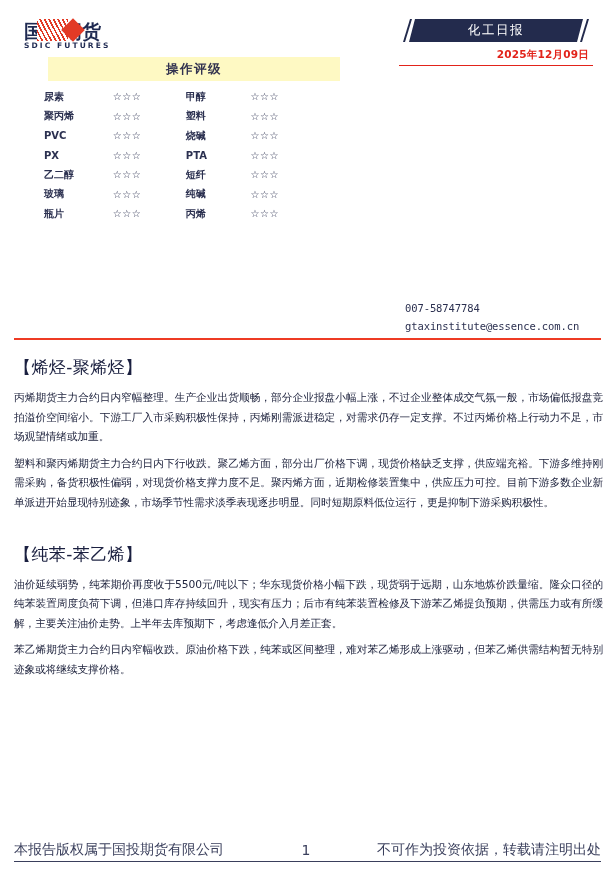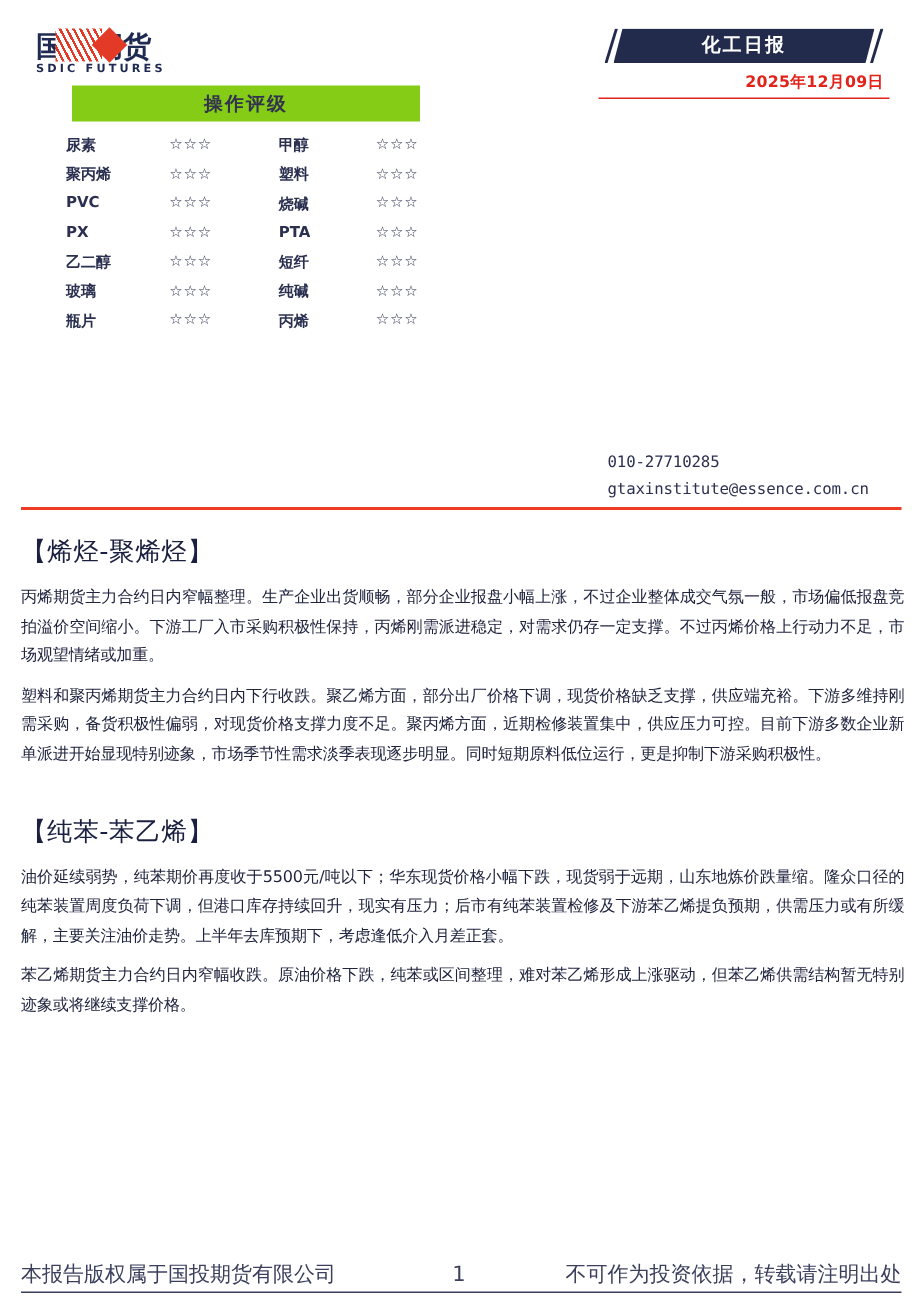--- a/index.html
+++ b/index.html
@@ -73,23 +73,23 @@
     letter-spacing: 2.1px;
     color: #1f2a52;
     margin-top: 1px;
   }
 
   
   .rating-band {
     position: absolute;
     left: 48px;
     top: 57px;
-    width: 232px;
+    width: 292px;
     height: 24px;
-    background: #84cc16;
+    background: #fef9c3;
     display: flex;
     align-items: center;
     justify-content: center;
   }
   .rating-band-title {
     font-size: 12.5px;
     font-weight: bold;
     color: #32324f;
     letter-spacing: 1.5px;
   }
@@ -133,21 +133,21 @@
     width: 174px;
     height: 23px;
     background: #232b4d;
     clip-path: polygon(6px 0, 100% 0, calc(100% - 6px) 100%, 0 100%);
     display: flex;
     align-items: center;
     justify-content: center;
   }
   .banner-title {
     font-size: 12.5px;
-    font-weight: bold;
+    font-weight: normal;
     color: #ffffff;
     letter-spacing: 1.6px;
   }
   .banner-tip-l, .banner-tip-r {
     position: absolute;
     top: 0;
     width: 9px;
     height: 23px;
     background: #232b4d;
   }
@@ -344,21 +344,21 @@
       <span class="banner-title">化工日报</span>
     </div>
     <div class="banner-tip-r"></div>
   </div>
 
   <div class="report-date">2025年12月09日</div>
   <div class="date-rule"></div>
 
 
   <div class="contact">
-    <div class="contact-phone">010-27710285</div>
+    <div class="contact-phone">007-58747784</div>
     <div>gtaxinstitute@essence.com.cn</div>
   </div>
 
   <div class="header-rule"></div>
 </div>
 
 <div class="content">
 
   <div class="section">
     <h2 class="section-heading">【烯烃-聚烯烃】</h2>

